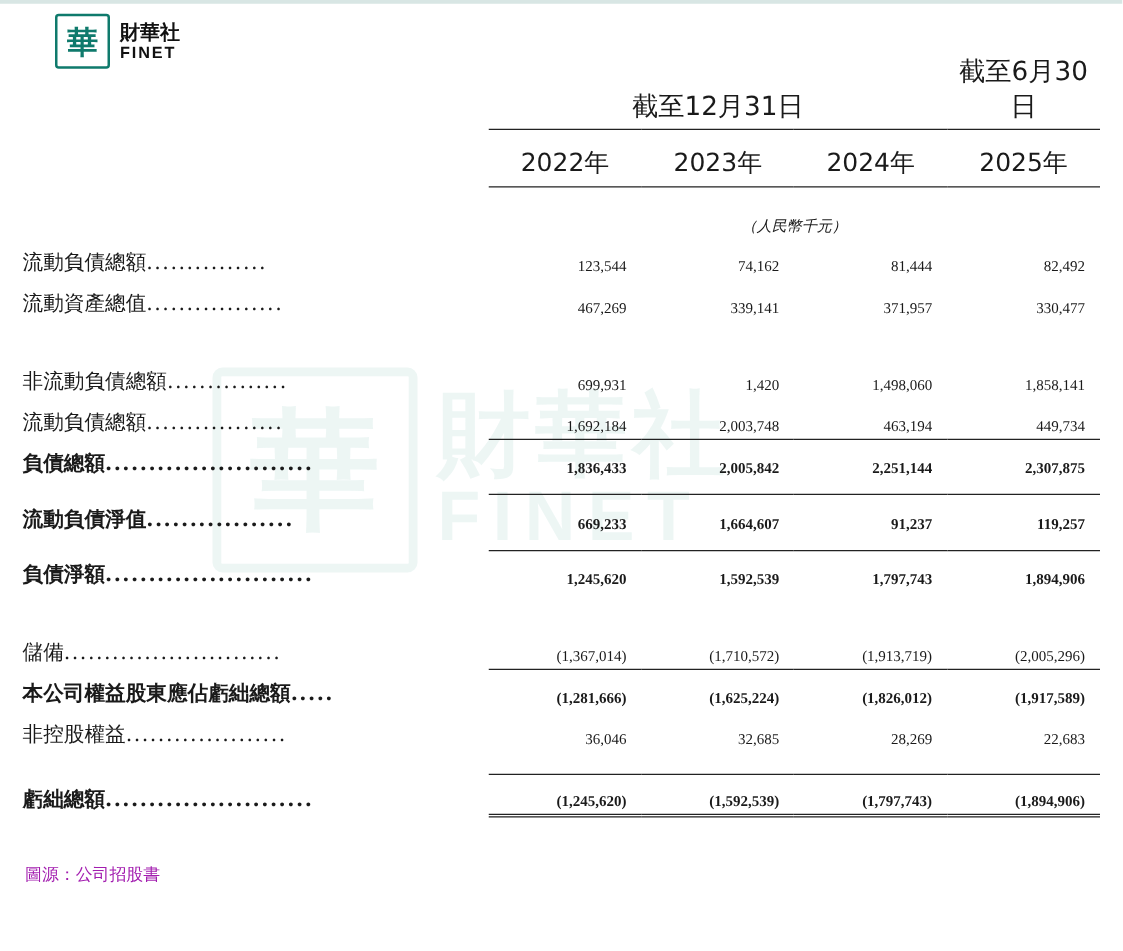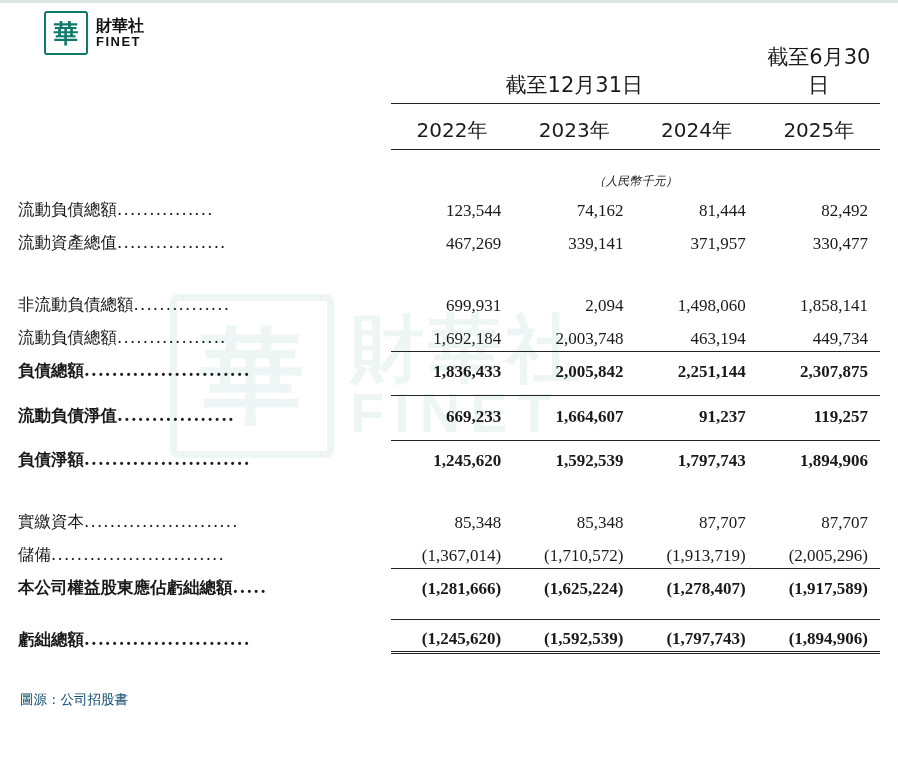--- a/index.html
+++ b/index.html
@@ -179,21 +179,21 @@
     position: relative;
     z-index: 2;
   }
   .rowlabel .dots {
     letter-spacing: 1.2px;
     font-family: "DejaVu Serif", serif;
   }
   .num {
     text-align: right;
     font-family: "Liberation Serif", serif;
-    font-size: 17px;
+    font-size: 12px;
     padding-right: 12px !important;
     white-space: nowrap;
     position: relative;
     z-index: 2;
   }
   tr.r { height: 33px; }
   tr.r td { padding-top: 2px !important; padding-bottom: 2px !important; }
 
   tr.bold .rowlabel, tr.bold .num { font-weight: bold; }
 
@@ -202,21 +202,21 @@
   td.rule-dbl-bottom {
     border-bottom: 3.2px double #222;
   }
 
   .source {
     position: absolute;
     left: 20px;
     top: 688px;
     font-family: "DejaVu Sans", sans-serif;
     font-size: 13.5px;
-    color: #0c4a6e;
+    color: #a21caf;
   }
 </style>
 </head>
 <body>
 
 <div class="page">
 
   <div class="logo">
     <div class="logo-mark">華</div>
     <div class="logo-text">
@@ -276,21 +276,21 @@
         </tr>
         <tr class="spacer-sm">
           <td colspan="5"></td>
         </tr>
         <tr class="spacer">
           <td colspan="5"></td>
         </tr>
         <tr class="r">
           <td class="rowlabel"><span>非流動負債總額</span><span class="dots">...............</span></td>
           <td class="num">699,931</td>
-          <td class="num">2,094</td>
+          <td class="num">1,420</td>
           <td class="num">1,498,060</td>
           <td class="num">1,858,141</td>
         </tr>
         <tr class="r">
           <td class="rowlabel"><span>流動負債總額</span><span class="dots">.................</span></td>
           <td class="num">1,692,184</td>
           <td class="num">2,003,748</td>
           <td class="num">463,194</td>
           <td class="num">449,734</td>
         </tr>
@@ -321,39 +321,39 @@
           <td class="num rule-top">1,797,743</td>
           <td class="num rule-top">1,894,906</td>
         </tr>
         <tr class="spacer-sm">
           <td colspan="5"></td>
         </tr>
         <tr class="spacer">
           <td colspan="5"></td>
         </tr>
         <tr class="r">
-          <td class="rowlabel"><span>實繳資本</span><span class="dots">........................</span></td>
-          <td class="num">85,348</td>
-          <td class="num">85,348</td>
-          <td class="num">87,707</td>
-          <td class="num">87,707</td>
-        </tr>
-        <tr class="r">
           <td class="rowlabel"><span>儲備</span><span class="dots">...........................</span></td>
           <td class="num">(1,367,014)</td>
           <td class="num">(1,710,572)</td>
           <td class="num">(1,913,719)</td>
           <td class="num">(2,005,296)</td>
         </tr>
         <tr class="r bold">
           <td class="rowlabel"><span>本公司權益股東應佔虧絀總額</span><span class="dots">.....</span></td>
           <td class="num rule-top">(1,281,666)</td>
           <td class="num rule-top">(1,625,224)</td>
-          <td class="num rule-top">(1,278,407)</td>
+          <td class="num rule-top">(1,826,012)</td>
           <td class="num rule-top">(1,917,589)</td>
+        </tr>
+        <tr class="r">
+          <td class="rowlabel"><span>非控股權益</span><span class="dots">....................</span></td>
+          <td class="num">36,046</td>
+          <td class="num">32,685</td>
+          <td class="num">28,269</td>
+          <td class="num">22,683</td>
         </tr>
         <tr class="spacer">
           <td colspan="5"></td>
         </tr>
         <tr class="r bold">
           <td class="rowlabel"><span>虧絀總額</span><span class="dots">........................</span></td>
           <td class="num rule-top rule-dbl-bottom">(1,245,620)</td>
           <td class="num rule-top rule-dbl-bottom">(1,592,539)</td>
           <td class="num rule-top rule-dbl-bottom">(1,797,743)</td>
           <td class="num rule-top rule-dbl-bottom">(1,894,906)</td>

